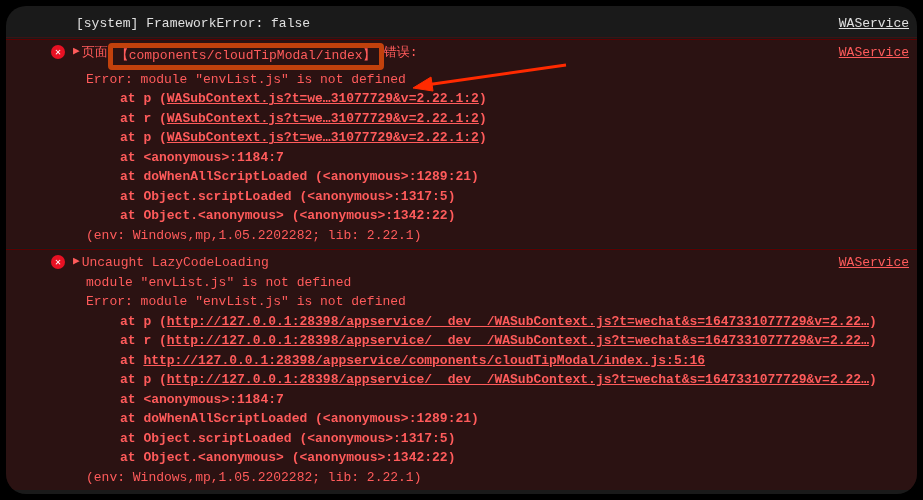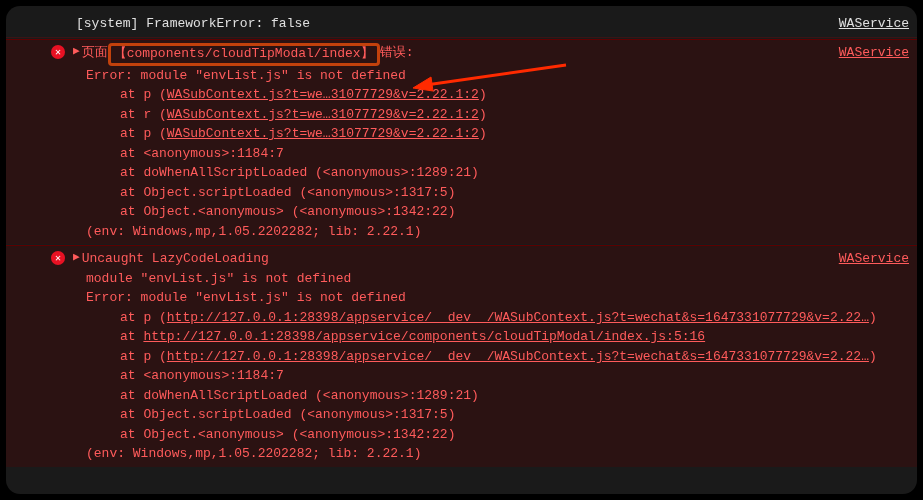--- a/index.html
+++ b/index.html
@@ -8,21 +8,21 @@
       font-family: "Consolas", "Monaco", "Courier New", monospace;
       font-size: 13px;
       color: #d0d0d0;
       width: 923px;
       height: 500px;
       overflow: hidden;
       position: relative;
     }
     .console-wrap {
       background: #1a1a1a;
-      border-radius: 14px;
+      border-radius: 20px;
       margin: 6px;
       height: calc(100% - 12px);
       overflow: hidden;
       position: relative;
     }
     .top-line {
       padding: 10px 0 6px 70px;
       color: #e0e0e0;
       border-bottom: 1px solid #3a1414;
       display: flex;
@@ -67,29 +67,29 @@
       text-decoration: underline;
       color: #ff5b5b;
     }
     .disclosure {
       display: inline-block;
       color: #ff5b5b;
       margin-right: 2px;
       font-size: 11px;
     }
     .hl-box {
-      border: 3px solid #c2410c;
+      border: 5px solid #c2410c;
       border-radius: 4px;
       padding: 0 3px;
       color: #ff5b5b;
       display: inline-block;
       line-height: 1.3;
     }
     .body-line { padding-left: 38px; }
-    .stack-line { padding-left: 72px; }
+    .stack-line { padding-left: 72px; font-weight: bold; }
     .ul { text-decoration: underline; }
     .env-line { padding-left: 38px; }
     
     .arrow {
       position: absolute;
       left: 405px;
       top: 55px;
       width: 160px;
       height: 35px;
       pointer-events: none;
@@ -134,20 +134,21 @@
     <div class="err-icon">✕</div>
     <div class="first-row">
       <span class="disclosure">▶</span>
       <span>Uncaught LazyCodeLoading</span>
       <span class="svc">WAService</span>
     </div>
     <div class="body-line">module "envList.js" is not defined</div>
     <div class="body-line">Error: module "envList.js" is not defined</div>
     <div id="stack2">
         <div class="stack-line"><span>at p (</span><span class="ul">http://127.0.0.1:28398/appservice/__dev__/WASubContext.js?t=wechat&amp;s=1647331077729&amp;v=2.22…</span><span>)</span></div>
+        <div class="stack-line"><span>at r (</span><span class="ul">http://127.0.0.1:28398/appservice/__dev__/WASubContext.js?t=wechat&amp;s=1647331077729&amp;v=2.22…</span><span>)</span></div>
         <div class="stack-line"><span>at </span><span class="ul">http://127.0.0.1:28398/appservice/components/cloudTipModal/index.js:5:16</span></div>
         <div class="stack-line"><span>at p (</span><span class="ul">http://127.0.0.1:28398/appservice/__dev__/WASubContext.js?t=wechat&amp;s=1647331077729&amp;v=2.22…</span><span>)</span></div>
         <div class="stack-line"><span>at &lt;anonymous&gt;:1184:7</span></div>
         <div class="stack-line"><span>at doWhenAllScriptLoaded (&lt;anonymous&gt;:1289:21)</span></div>
         <div class="stack-line"><span>at Object.scriptLoaded (&lt;anonymous&gt;:1317:5)</span></div>
         <div class="stack-line"><span>at Object.&lt;anonymous&gt; (&lt;anonymous&gt;:1342:22)</span></div>
       </div>
     <div class="env-line">(env: Windows,mp,1.05.2202282; lib: 2.22.1)</div>
   </div>
 

